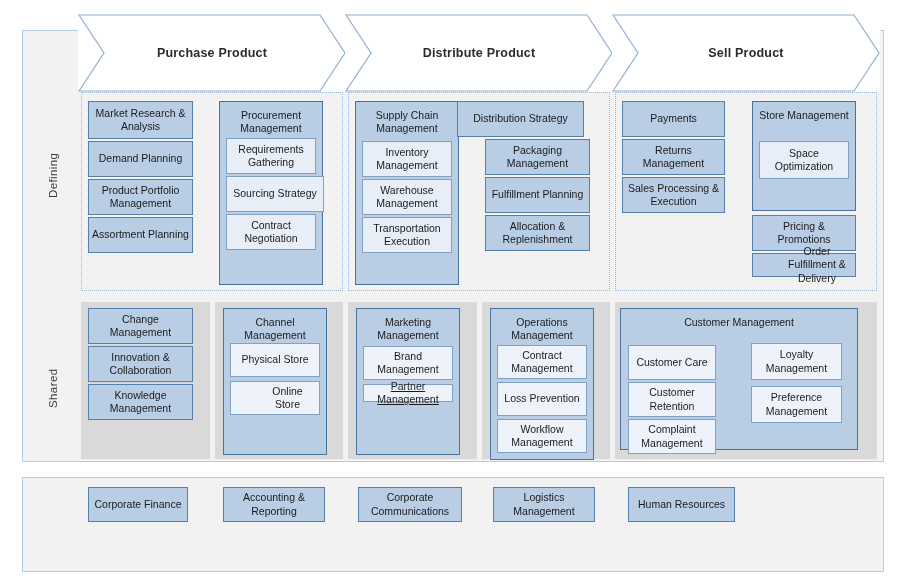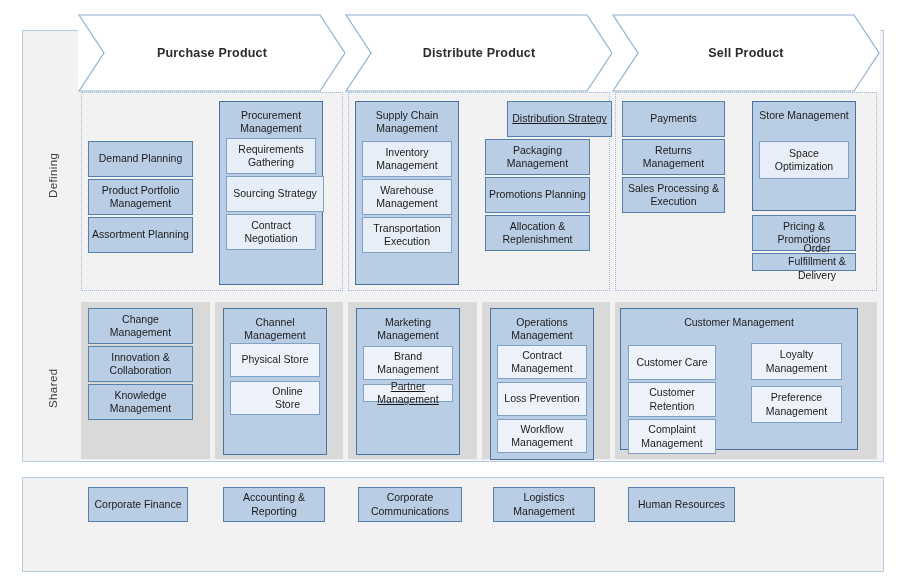--- a/index.html
+++ b/index.html
@@ -145,20 +145,23 @@
   </div>
 
   <div class="row-label" style="left:47px;top:140px;height:70px;">Defining</div>
   <div class="row-label" style="left:47px;top:358px;height:60px;">Shared</div>
   <div class="row-label" style="left:47px;top:500px;height:64px;">Enabling</div>
 
   <div class="stage-group" style="left:81px;top:92px;width:262px;height:199px;"></div>
   <div class="stage-group" style="left:348px;top:92px;width:262px;height:199px;"></div>
   <div class="stage-group" style="left:615px;top:92px;width:262px;height:199px;"></div>
 
+  <div class="cap lvl1" style="left:88px;top:101px;width:105px;height:38px;">
+    <span>Market Research &amp; Analysis</span>
+  </div>
   <div class="cap lvl1" style="left:88px;top:141px;width:105px;height:36px;">
     <span>Demand Planning</span>
   </div>
   <div class="cap lvl1" style="left:88px;top:179px;width:105px;height:36px;">
     <span>Product Portfolio Management</span>
   </div>
   <div class="cap lvl1" style="left:88px;top:217px;width:105px;height:36px;justify-content:center;">
     <span>Assortment Planning</span>
   </div>
 
@@ -181,28 +184,28 @@
   <div class="cap lvl2" style="left:362px;top:141px;width:90px;height:36px;">
     <span>Inventory Management</span>
   </div>
   <div class="cap lvl2" style="left:362px;top:179px;width:90px;height:36px;">
     <span>Warehouse Management</span>
   </div>
   <div class="cap lvl2" style="left:362px;top:217px;width:90px;height:36px;">
     <span>Transportation Execution</span>
   </div>
 
-  <div class="cap lvl1" style="left:507px;top:101px;width:105px;height:36px;text-decoration:underline;">
+  <div class="cap lvl1" style="left:457px;top:101px;width:127px;height:36px;">
     <span>Distribution Strategy</span>
   </div>
   <div class="cap lvl1" style="left:485px;top:139px;width:105px;height:36px;">
     <span>Packaging Management</span>
   </div>
   <div class="cap lvl1" style="left:485px;top:177px;width:105px;height:36px;">
-    <span>Promotions Planning</span>
+    <span>Fulfillment Planning</span>
   </div>
   <div class="cap lvl1" style="left:485px;top:215px;width:105px;height:36px;">
     <span>Allocation &amp; Replenishment</span>
   </div>
 
   <div class="cap lvl1" style="left:622px;top:101px;width:103px;height:36px;">
     <span>Payments</span>
   </div>
   <div class="cap lvl1" style="left:622px;top:139px;width:103px;height:36px;">
     <span>Returns Management</span>
@@ -213,21 +216,21 @@
 
   <div class="cap container" style="left:752px;top:101px;width:104px;height:110px;">
     <span>Store Management</span>
   </div>
   <div class="cap lvl2" style="left:759px;top:141px;width:90px;height:38px;">
     <span>Space Optimization</span>
   </div>
   <div class="cap lvl1" style="left:752px;top:215px;width:104px;height:36px;">
     <span>Pricing &amp; Promotions</span>
   </div>
-  <div class="cap lvl1" style="left:752px;top:253px;width:104px;height:18px;padding-left:29px;">
+  <div class="cap lvl1" style="left:752px;top:253px;width:104px;height:24px;padding-left:29px;">
     <span>Order Fulfillment &amp; Delivery</span>
   </div>
 
   <div class="shared-band" style="left:81px;top:302px;width:129px;height:157px;"></div>
   <div class="shared-band" style="left:215px;top:302px;width:128px;height:157px;"></div>
   <div class="shared-band" style="left:348px;top:302px;width:129px;height:157px;"></div>
   <div class="shared-band" style="left:482px;top:302px;width:128px;height:157px;"></div>
   <div class="shared-band" style="left:615px;top:302px;width:262px;height:157px;"></div>
 
   <div class="cap lvl1" style="left:88px;top:308px;width:105px;height:36px;">

